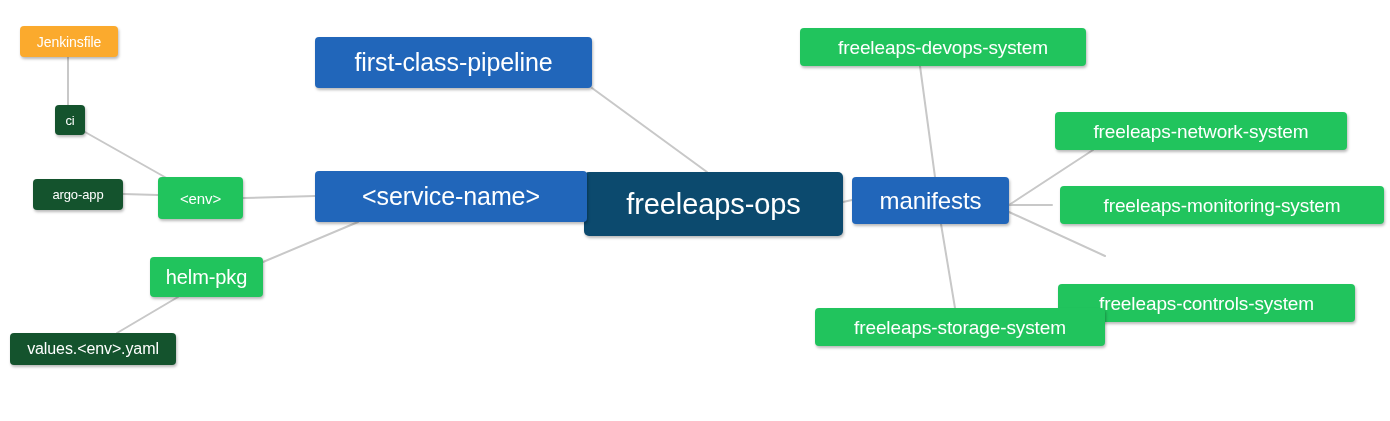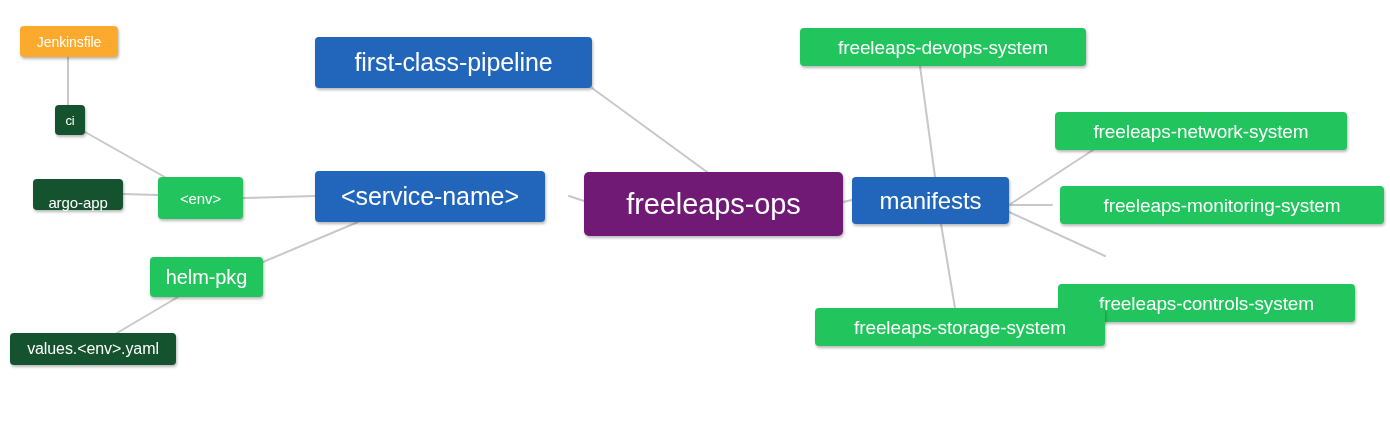--- a/index.html
+++ b/index.html
@@ -29,21 +29,21 @@
     display: flex;
     align-items: center;
     justify-content: center;
     color: #ffffff;
     border-radius: 4px;
     white-space: nowrap;
     line-height: 1;
     box-shadow: 1px 2px 3px rgba(0,0,0,0.28);
     letter-spacing: -0.1px;
   }
-  .node.root   { background: #701a75; border-radius: 5px; align-items: center; }
+  .node.root   { background: #0c4a6e; border-radius: 5px; align-items: center; }
   .node.blue   { background: #2166BA; }
   .node.green  { background: #21C45D; }
   .node.red    { background: #14532d; }
   .node.orange { background: #FBAA2D; justify-content: center; }
 </style>
 </head>
 <body>
 
 <div id="canvas">
   <svg id="edge-layer">
@@ -59,42 +59,42 @@
       <line x1="935" y1="177" x2="920" y2="66" stroke="#c8c8c8" stroke-width="2" stroke-linecap="round"></line>
       <line x1="1009" y1="205" x2="1093" y2="150" stroke="#c8c8c8" stroke-width="2" stroke-linecap="round"></line>
       <line x1="1009" y1="205" x2="1052" y2="205" stroke="#c8c8c8" stroke-width="2" stroke-linecap="round"></line>
       <line x1="1009" y1="212" x2="1105" y2="256" stroke="#c8c8c8" stroke-width="2" stroke-linecap="round"></line>
       <line x1="941" y1="224" x2="955" y2="308" stroke="#c8c8c8" stroke-width="2" stroke-linecap="round"></line>
     </svg>
   <div id="node-layer">
       <div class="node root" style="left: 584px; top: 172px; width: 259px; height: 64px; font-size: 29px;">
         <span>freeleaps-ops</span>
       </div>
-      <div class="node blue" style="left: 315px; top: 171px; width: 230px; height: 51px; font-size: 25px; align-items: center;">
+      <div class="node blue" style="left: 315px; top: 171px; width: 272px; height: 51px; font-size: 25px; align-items: center;">
         <span>&lt;service-name&gt;</span>
       </div>
       <div class="node blue" style="left: 315px; top: 37px; width: 277px; height: 51px; font-size: 25px;">
         <span>first-class-pipeline</span>
       </div>
       <div class="node blue" style="left: 852px; top: 177px; width: 157px; height: 47px; font-size: 24px;">
         <span>manifests</span>
       </div>
       <div class="node green" style="left: 158px; top: 177px; width: 85px; height: 42px; font-size: 15px;">
         <span>&lt;env&gt;</span>
       </div>
       <div class="node green" style="left: 150px; top: 257px; width: 113px; height: 40px; font-size: 20px;">
         <span>helm-pkg</span>
       </div>
       <div class="node red" style="left: 55px; top: 105px; width: 30px; height: 30px; font-size: 13px;">
         <span>ci</span>
       </div>
       <div class="node orange" style="left: 20px; top: 26px; width: 98px; height: 31px; font-size: 14px;">
         <span>Jenkinsfile</span>
       </div>
-      <div class="node red" style="left: 33px; top: 179px; width: 90px; height: 31px; font-size: 15px; align-items: flex-end;">
+      <div class="node red" style="left: 33px; top: 179px; width: 90px; height: 31px; font-size: 13px;">
         <span>argo-app</span>
       </div>
       <div class="node red" style="left: 10px; top: 333px; width: 166px; height: 32px; font-size: 16px;">
         <span>values.&lt;env&gt;.yaml</span>
       </div>
       <div class="node green" style="left: 800px; top: 28px; width: 286px; height: 38px; font-size: 19px;">
         <span>freeleaps-devops-system</span>
       </div>
       <div class="node green" style="left: 1055px; top: 112px; width: 292px; height: 38px; font-size: 19px;">
         <span>freeleaps-network-system</span>

